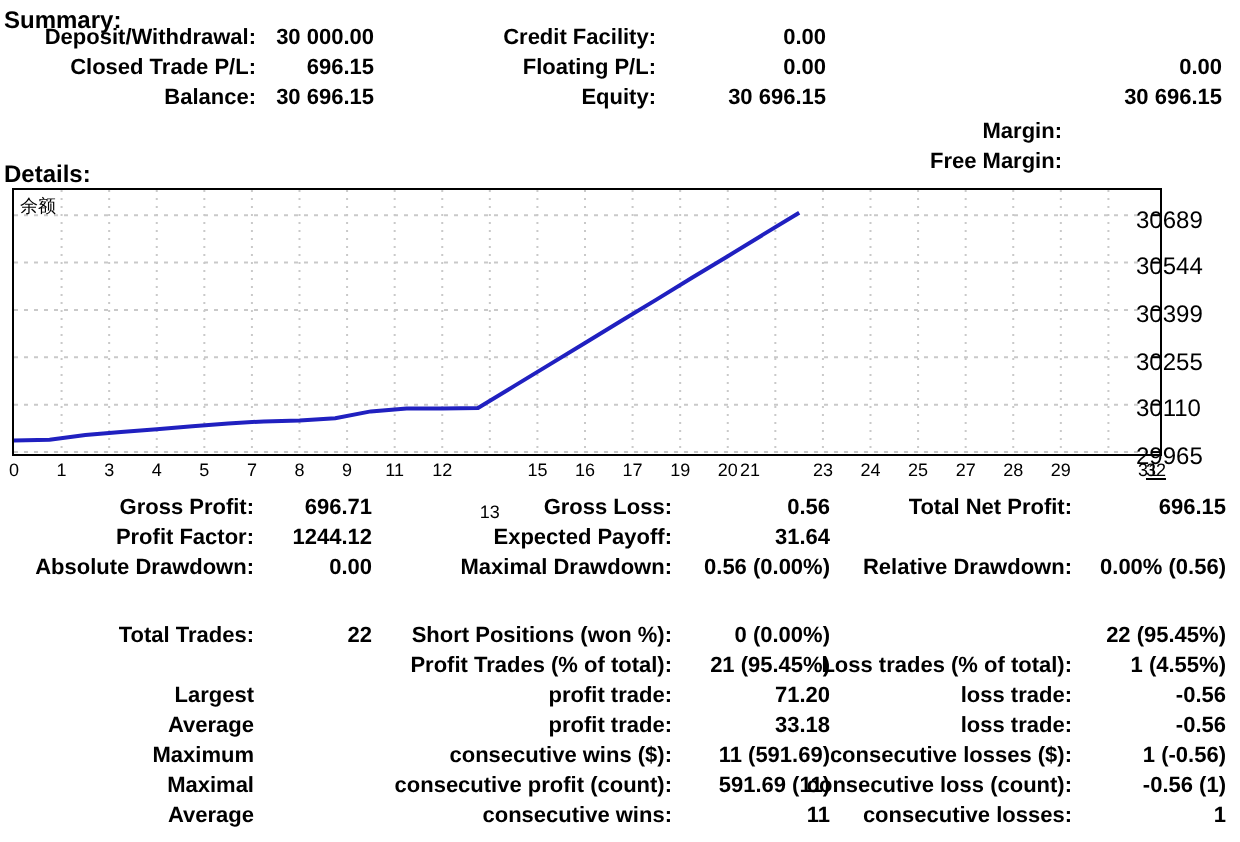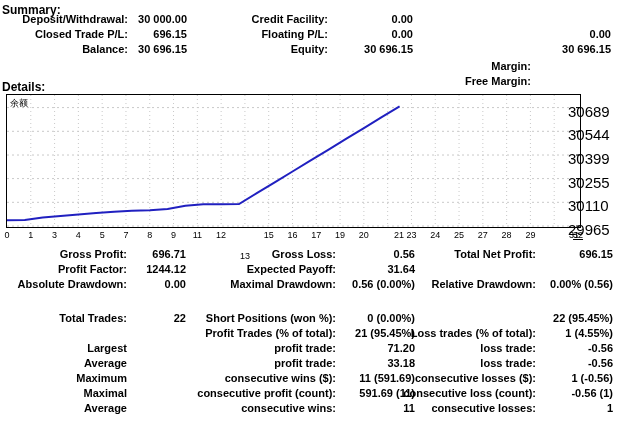--- a/index.html
+++ b/index.html
@@ -22,21 +22,21 @@
   
   .d-c1l{right:493px;} .d-c1v{right:434px;text-align:right;}
   .d-c2l{right:284px;} .d-c2v{right:205px;}
   .d-c3l{right:84px;}  .d-c3v{right:7px;}
   #chart{position:absolute;left:6px;top:94px;width:575px;height:134px;}
   #chart-svg{position:absolute;left:0;top:0;}
   .chart-series-label{
     position:absolute;left:4px;top:3px;font-size:9px;color:#000;white-space:nowrap;
   }
   .ylab{
-    position:absolute;font-size:15px;color:#000;white-space:nowrap;left:568px;
+    position:absolute;font-size:12px;color:#000;white-space:nowrap;left:568px;
   }
   .xlab{
     position:absolute;font-size:9px;color:#000;white-space:nowrap;
     transform:translateX(-50%);top:230px;
   }
 </style>
 </head>
 <body>
 
 <div id="page">
@@ -126,21 +126,21 @@
       <div class="xlab" style="left: 149.75px;">8</div>
       <div class="xlab" style="left: 173.542px;">9</div>
       <div class="xlab" style="left: 197.333px;">11</div>
       <div class="xlab" style="left: 221.125px;">12</div>
       <div class="xlab" style="left: 244.917px; margin-top: 21px;">13</div>
       <div class="xlab" style="left: 268.708px;">15</div>
       <div class="xlab" style="left: 292.5px;">16</div>
       <div class="xlab" style="left: 316.292px;">17</div>
       <div class="xlab" style="left: 340.083px;">19</div>
       <div class="xlab" style="left: 363.875px;">20</div>
-      <div class="xlab" style="left: 399px; text-align: center;">21</div>
+      <div class="xlab" style="left: 375px; text-align: center;">21</div>
       <div class="xlab" style="left: 411.458px;">23</div>
       <div class="xlab" style="left: 435.25px;">24</div>
       <div class="xlab" style="left: 459.042px;">25</div>
       <div class="xlab" style="left: 482.833px;">27</div>
       <div class="xlab" style="left: 506.625px;">28</div>
       <div class="xlab" style="left: 530.417px;">29</div>
       <div class="xlab" style="left: 574px;">31</div>
       <div class="xlab" style="left: 578px; text-decoration: underline;">32</div>
     </div>
 

